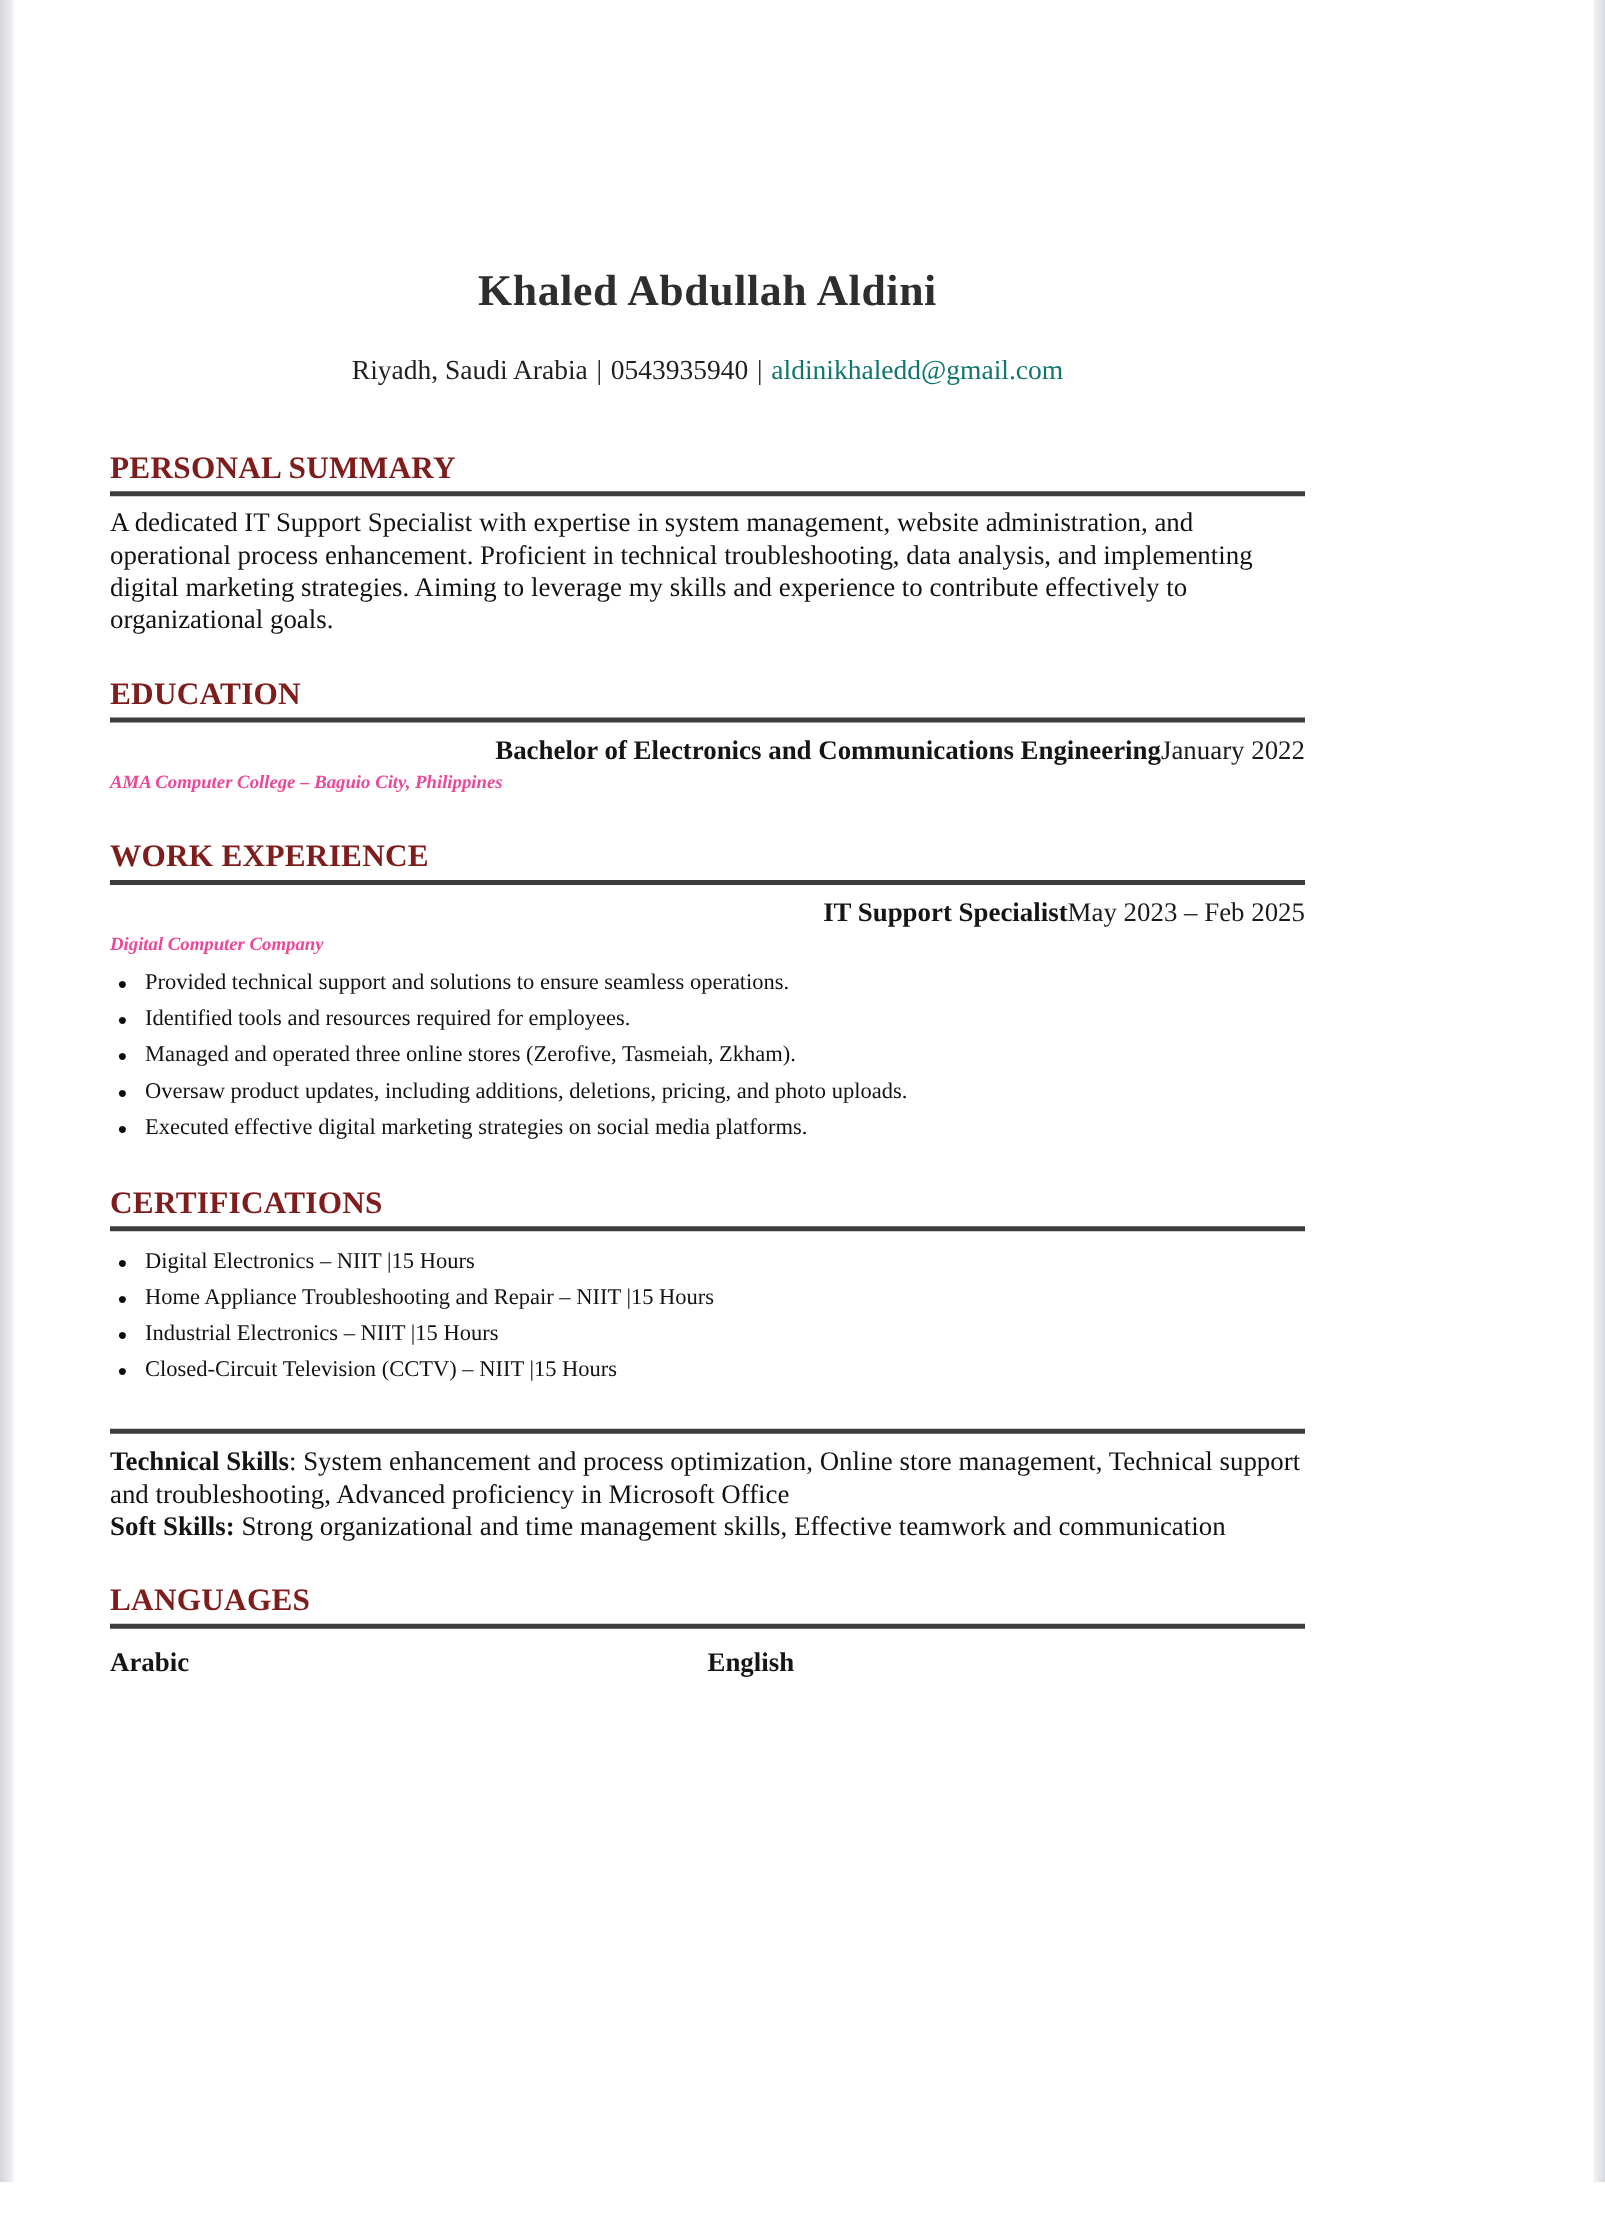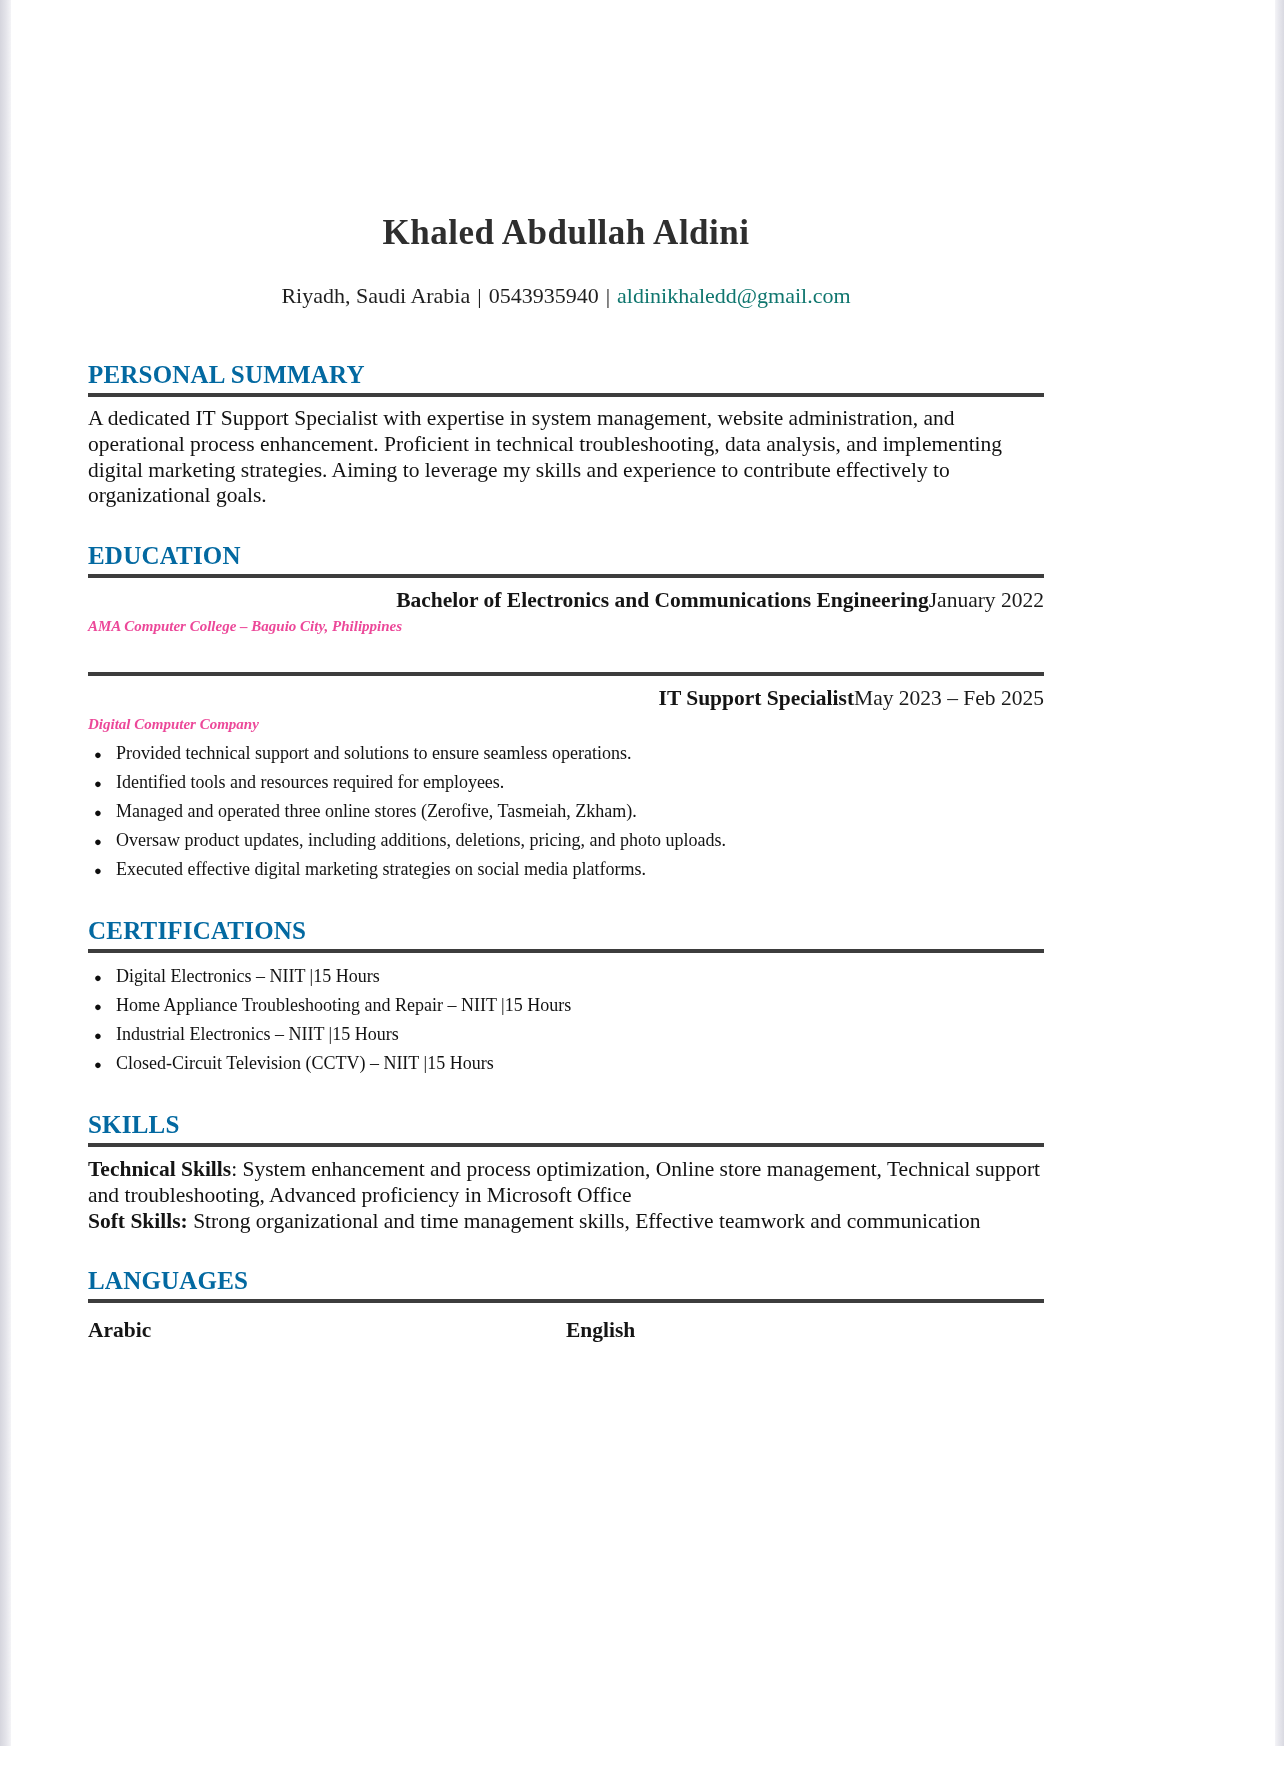--- a/index.html
+++ b/index.html
@@ -45,21 +45,21 @@
   }
   .contact .sep { margin: 0 7px; color: #1f1f1f; }
   .email-link { color: #0f766e; cursor: pointer; }
 
   .section { margin-top: 33px; }
   .section.first { margin-top: 52px; }
   .sec-head {
     font-size: 25px;
     line-height: 28px;
     font-weight: bold;
-    color: #0369a1;
+    color: #7f1d1d;
     letter-spacing: 0.2px;
   }
   .rule {
     height: 4px;
     background: #3d3d3d;
     margin-top: 4px;
     margin-bottom: 9px;
   }
   .body-text {
     font-size: 21.5px;
@@ -141,20 +141,21 @@
       <div class="sec-head">EDUCATION</div>
       <div class="rule"></div>
       <div class="row">
         <span class="degree">Bachelor of Electronics and Communications Engineering</span>
         <span class="date">January 2022</span>
       </div>
       <div class="org">AMA Computer College – Baguio City, Philippines</div>
     </div>
 
     <div class="section">
+      <div class="sec-head">WORK EXPERIENCE</div>
       <div class="rule"></div>
       <div class="row">
         <span class="job-title">IT Support Specialist</span>
         <span class="date">May 2023 – Feb 2025</span>
       </div>
       <div class="org">Digital Computer Company</div>
       <ul class="bullets">
         <li>Provided technical support and solutions to ensure seamless operations.</li>
         <li>Identified tools and resources required for employees.</li>
         <li>Managed and operated three online stores (Zerofive, Tasmeiah, Zkham).</li>
@@ -168,21 +169,20 @@
       <div class="rule"></div>
       <ul class="bullets">
         <li>Digital Electronics – NIIT |15 Hours</li>
         <li>Home Appliance Troubleshooting and Repair – NIIT |15 Hours</li>
         <li>Industrial Electronics – NIIT |15 Hours</li>
         <li>Closed-Circuit Television (CCTV) – NIIT |15 Hours</li>
       </ul>
     </div>
 
     <div class="section">
-      <div class="sec-head">SKILLS</div>
       <div class="rule"></div>
       <p class="skills-text"><span class="skills-label">Technical Skills</span><span>: System enhancement and process optimization, Online store management, Technical support and troubleshooting, Advanced proficiency in Microsoft Office</span></p>
       <p class="skills-text"><span class="skills-label">Soft Skills:</span><span> Strong organizational and time management skills, Effective teamwork and communication</span></p>
     </div>
 
     <div class="section">
       <div class="sec-head">LANGUAGES</div>
       <div class="rule"></div>
       <div class="lang-row">
         <span>Arabic</span>

